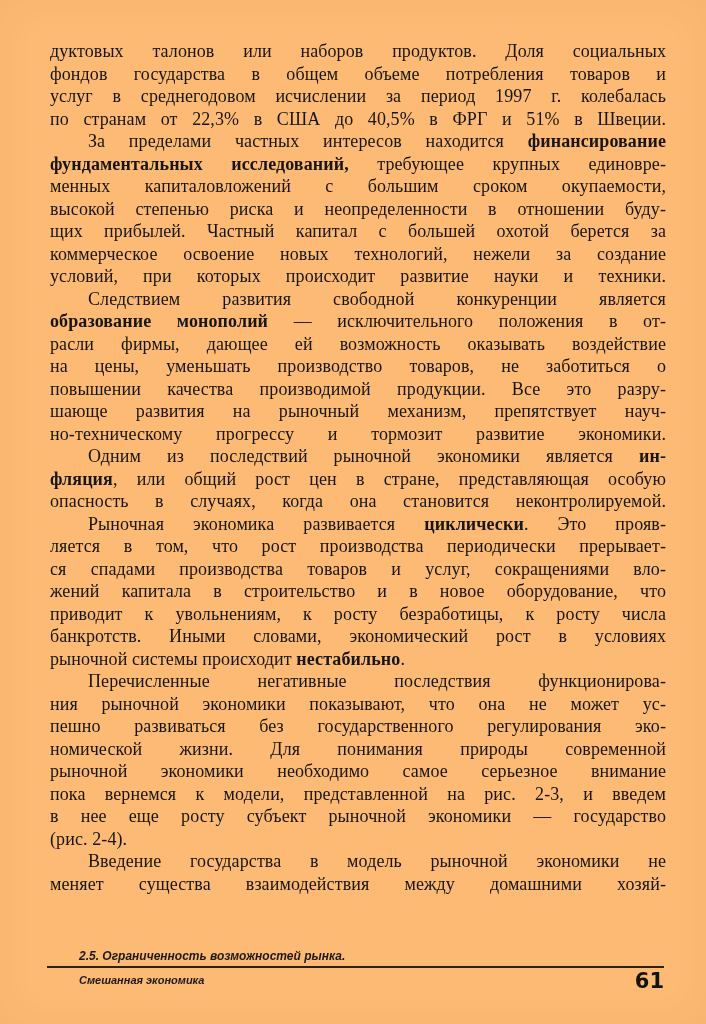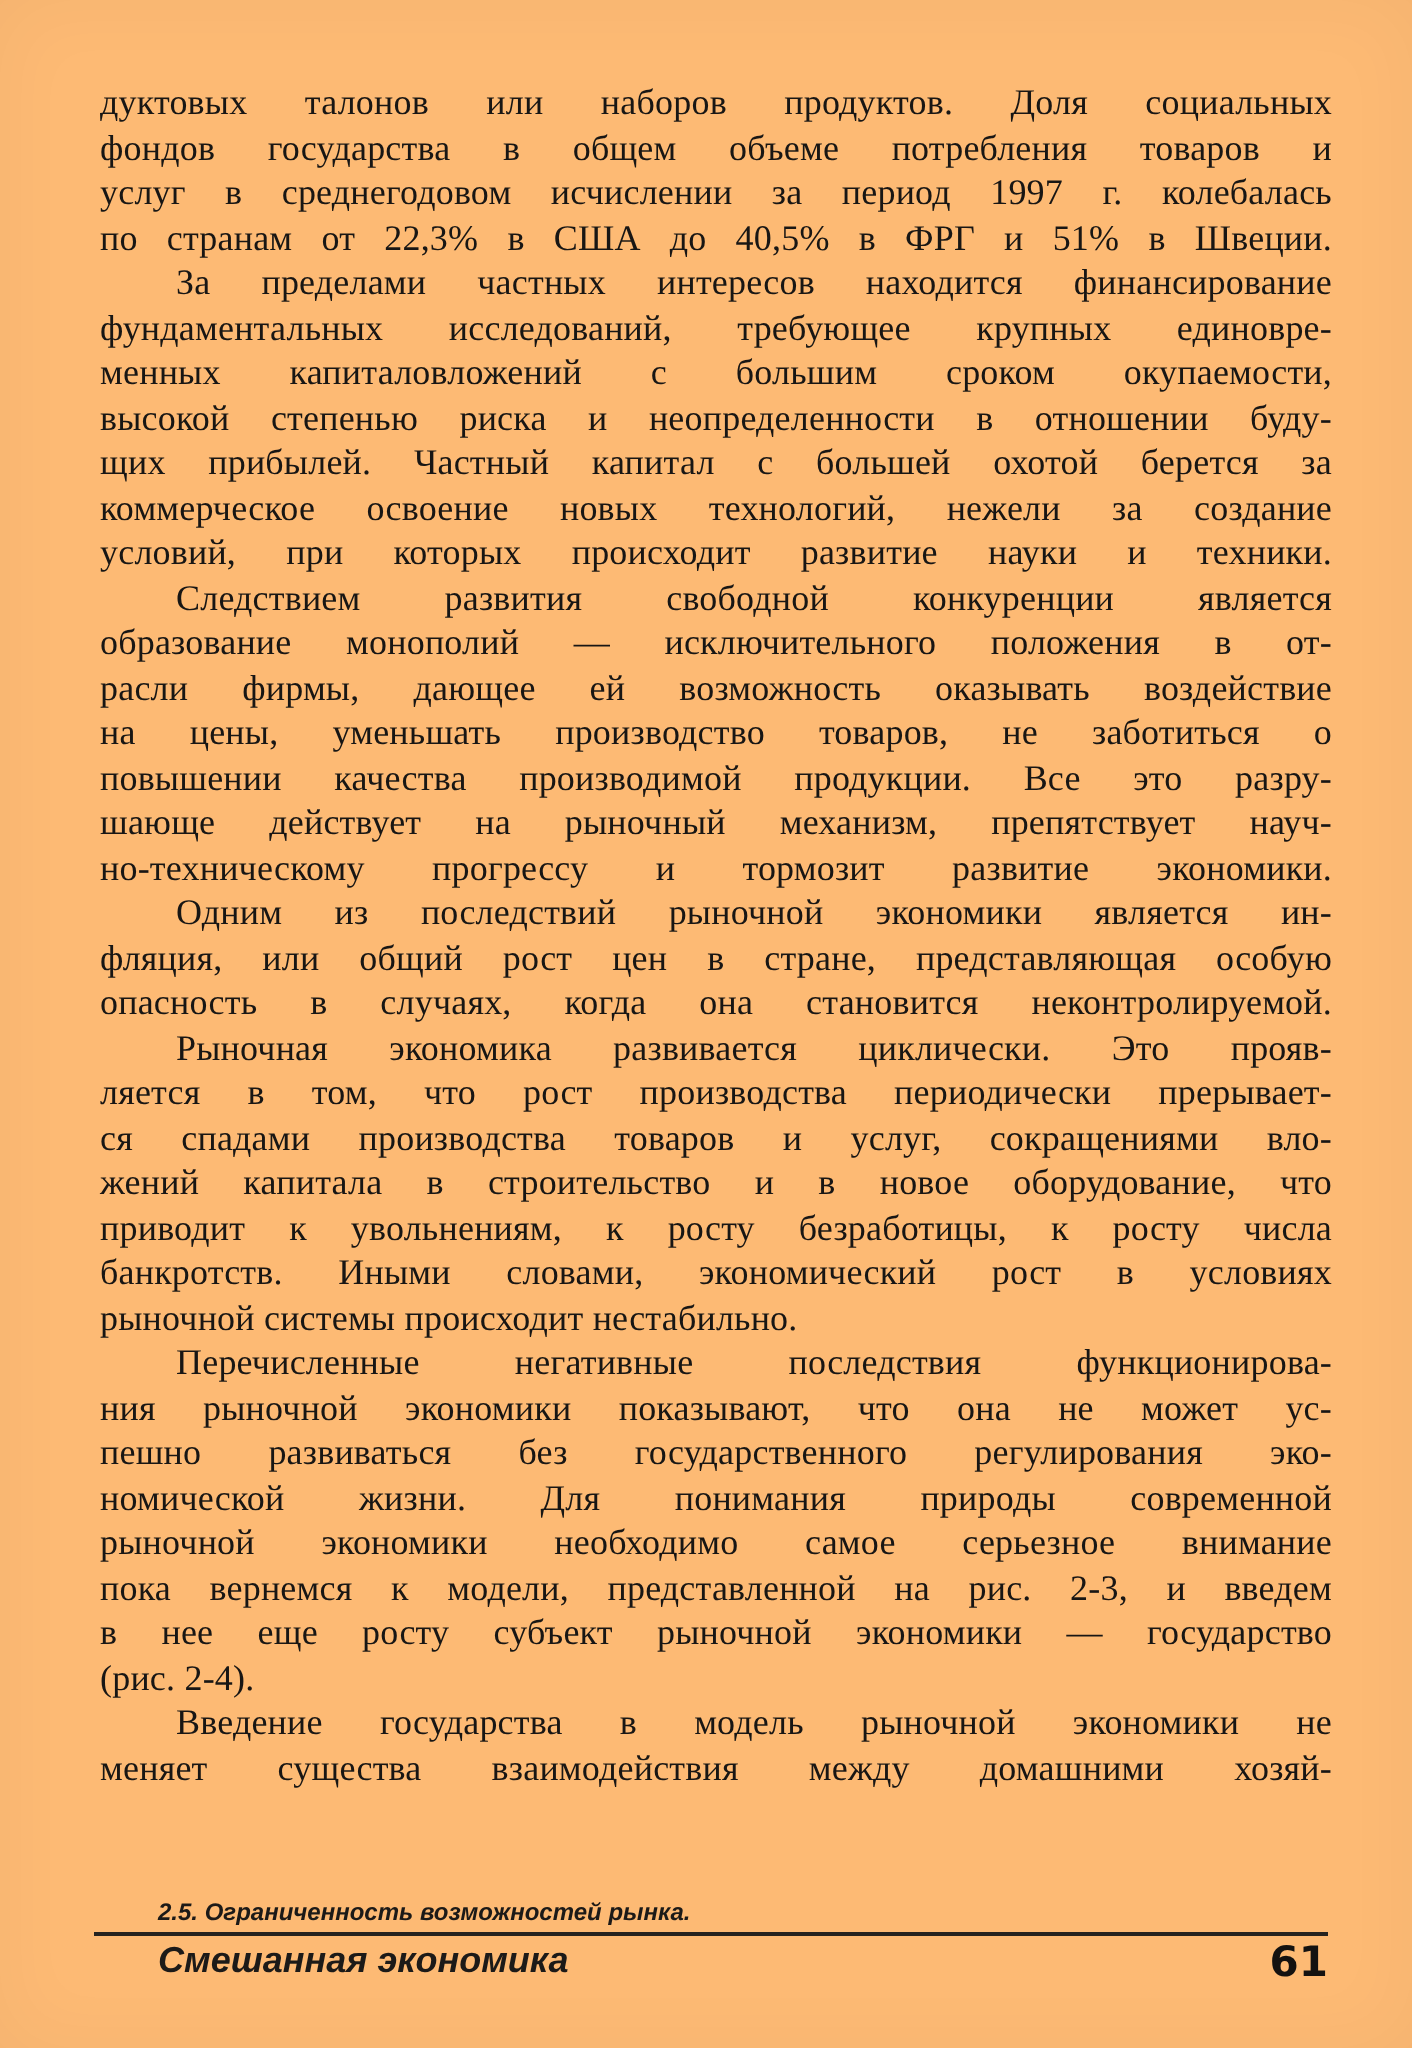--- a/index.html
+++ b/index.html
@@ -34,21 +34,21 @@
     letter-spacing: 0.1px;
     white-space: nowrap;
     overflow: visible;
   }
   .line.fill {
     white-space: normal;
     text-align-last: justify;
     -moz-text-align-last: justify;
   }
   .line.indent { text-indent: 38px; }
-  .line .b { font-weight: normal; }
+  .line .b { font-weight: bold; }
   .footer {
     position: absolute;
     left: 47px;
     top: 948px;
     width: 617px;
   }
   .footer-section-title {
     font-family: "Liberation Sans", "DejaVu Sans", sans-serif;
     font-style: italic;
     font-weight: bold;
@@ -65,21 +65,21 @@
   .footer-bottom {
     display: flex;
     justify-content: space-between;
     align-items: flex-start;
     margin-top: 3px;
   }
   .footer-chapter-title {
     font-family: "Liberation Sans", "DejaVu Sans", sans-serif;
     font-style: italic;
     font-weight: bold;
-    font-size: 18px;
+    font-size: 11px;
     line-height: 18px;
     padding-left: 32px;
     color: #1c1a18;
   }
   .footer-page-number {
     font-family: "DejaVu Sans", "Liberation Sans", sans-serif;
     font-weight: bold;
     font-size: 21px;
     line-height: 21px;
     color: #141210;
@@ -106,21 +106,21 @@
         <div class="line fill"><span>щих прибылей. Частный капитал с большей охотой берется за</span></div>
         <div class="line fill"><span>коммерческое освоение новых технологий, нежели за создание</span></div>
         <div class="line fill"><span>условий, при которых происходит развитие науки и техники.</span></div>
       </div>
       <div class="paragraph">
         <div class="line fill indent"><span>Следствием развития свободной конкуренции является</span></div>
         <div class="line fill"><span class="b">образование монополий</span><span> — исключительного положения в от-</span></div>
         <div class="line fill"><span>расли фирмы, дающее ей возможность оказывать воздействие</span></div>
         <div class="line fill"><span>на цены, уменьшать производство товаров, не заботиться о</span></div>
         <div class="line fill"><span>повышении качества производимой продукции. Все это разру-</span></div>
-        <div class="line fill"><span>шающе действует на рыночный механизм, препятствует науч-</span></div>
+        <div class="line fill"><span>шающе развития на рыночный механизм, препятствует науч-</span></div>
         <div class="line fill"><span>но-техническому прогрессу и тормозит развитие экономики.</span></div>
       </div>
       <div class="paragraph">
         <div class="line fill indent"><span>Одним из последствий рыночной экономики является </span><span class="b">ин-</span></div>
         <div class="line fill"><span class="b">фляция</span><span>, или общий рост цен в стране, представляющая особую</span></div>
         <div class="line fill"><span>опасность в случаях, когда она становится неконтролируемой.</span></div>
       </div>
       <div class="paragraph">
         <div class="line fill indent"><span>Рыночная экономика развивается </span><span class="b">циклически</span><span>. Это прояв-</span></div>
         <div class="line fill"><span>ляется в том, что рост производства периодически прерывает-</span></div>

